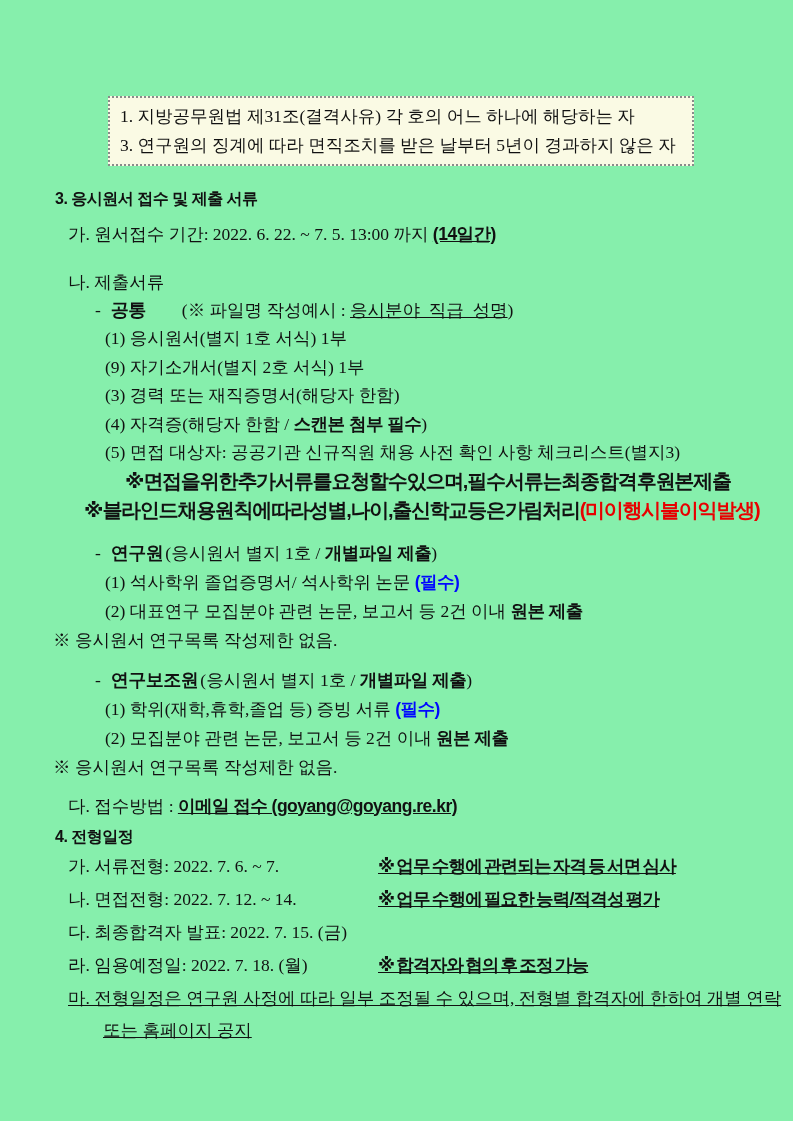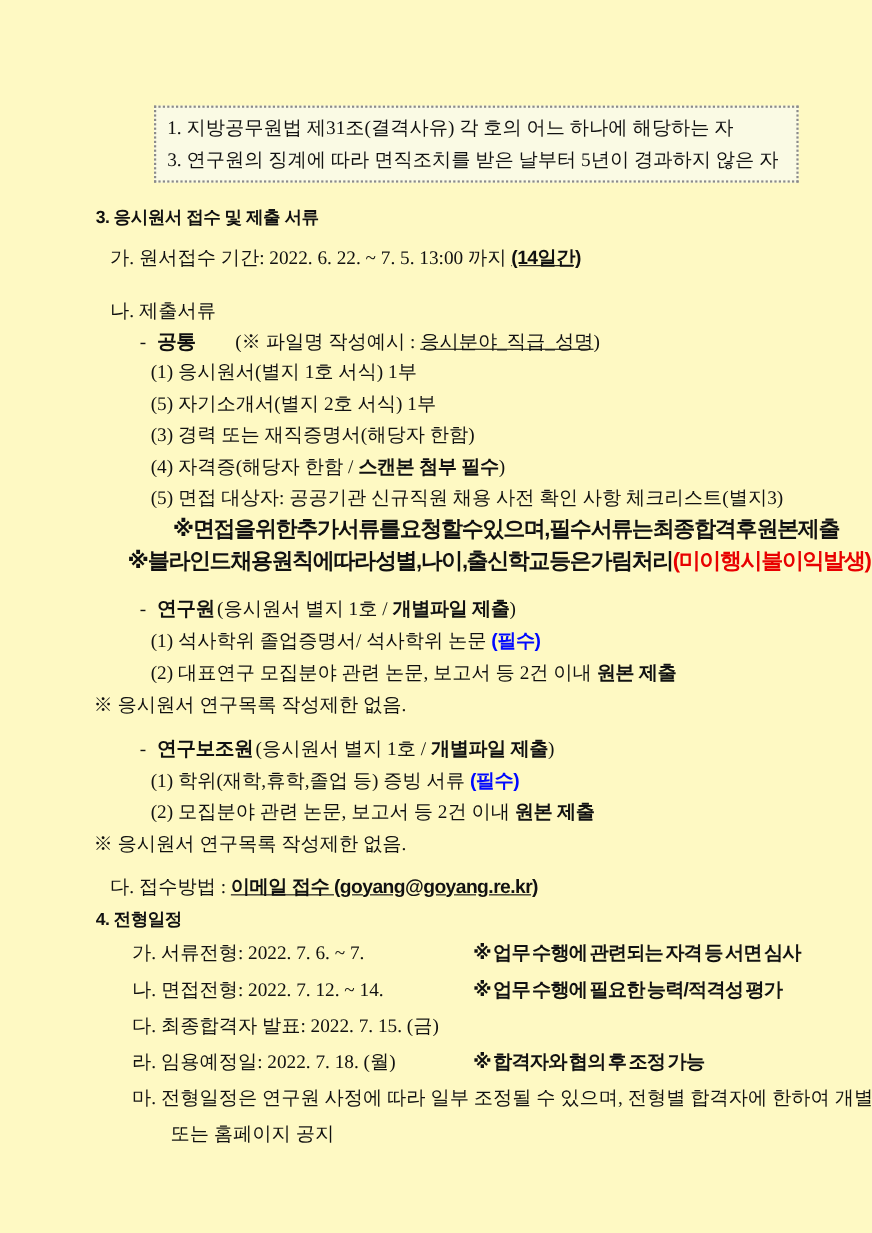--- a/index.html
+++ b/index.html
@@ -1,20 +1,20 @@
 <!DOCTYPE html>
 <html style="--warning-red: #e80000; --required-blue: #0008ff; --notice-box-bg: #fafae4; --notice-box-border: #8a8a8a; --text: #111111;"><head>
 <meta charset="utf-8">
 <style>
   html,body { margin:0; padding:0; background:#ffffff; }
   .page {
     position:relative; width:793px; height:1121px; overflow:hidden;
-    background:#fef9c3; color:var(--text,#111);
+    background:#86efac; color:var(--text,#111);
     font-family:"Liberation Serif","DejaVu Serif",serif;
-    font-size:17.5px; box-sizing:border-box; padding-top:96px;padding-left:32px;
+    font-size:17.5px; box-sizing:border-box; padding-top:96px;
   }
   .notice-box {
     margin-left:108px; width:586px; box-sizing:border-box;
     background:var(--notice-box-bg,#fafae4);
     border:2px dotted var(--notice-box-border,#8a8a8a);
     padding:4px 10px;
   }
   .notice-line { line-height:29px; white-space:nowrap; }
 
   .section-title {
@@ -48,21 +48,21 @@
   .blue { color:var(--required-blue,#0008ff); }
 
   .bold-note {
     font-family:"Liberation Sans","DejaVu Sans",sans-serif;
     font-weight:700; font-size:20px; letter-spacing:-1.3px; word-spacing:-4px;
     white-space:nowrap; line-height:29px;
   }
   .bold-note.first { margin-left:125px; }
   .bold-note.second { margin-left:84px; }
 
-  .sched-row { margin-left:88px; line-height:33px; }
+  .sched-row { margin-left:68px; line-height:33px;text-decoration:underline; }
   .sched-date { display:inline-block; min-width:300px; }
   .sched-note { margin-left:10px; letter-spacing:-0.8px; word-spacing:-2px; white-space:nowrap; }
   .sched-wrap { padding-left:35px; text-indent:-35px; width:692px; line-height:32px; box-sizing:content-box; }
 </style>
 </head>
 <body>
 
 <div class="page">
 
   <div class="notice-box">
@@ -76,21 +76,21 @@
     <span>가. 원서접수 기간: 2022. 6. 22. ~ 7. 5. 13:00 까지 </span><span class="b-sans u">(14일간)</span>
   </div>
 
   <div class="row-na">나. 제출서류</div>
 
   <div>
     <div class="group-head">
       <span class="dash">-</span><span class="b-sans label-common">공통</span><span>(※ 파일명 작성예시 : </span><span class="u">응시분야_직급_성명</span><span>)</span>
     </div>
     <div class="group-item">(1) 응시원서(별지 1호 서식) 1부</div>
-    <div class="group-item">(5) 자기소개서(별지 2호 서식) 1부</div>
+    <div class="group-item">(9) 자기소개서(별지 2호 서식) 1부</div>
     <div class="group-item">(3) 경력 또는 재직증명서(해당자 한함)</div>
     <div class="group-item">
       <span>(4) 자격증(해당자 한함 / </span><span class="b-sans">스캔본 첨부 필수</span><span>)</span>
     </div>
     <div class="group-item">(5) 면접 대상자: 공공기관 신규직원 채용 사전 확인 사항 체크리스트(별지3)</div>
     <div class="bold-note first">※ 면접을 위한 추가 서류를 요청할 수 있으며, 필수 서류는 최종 합격 후 원본 제출</div>
     <div class="bold-note second">
       <span>※ 블라인드 채용원칙에 따라 성별,나이,출신학교 등은 가림처리</span><span class="red">(미이행시 불이익 발생)</span>
     </div>
   </div>

